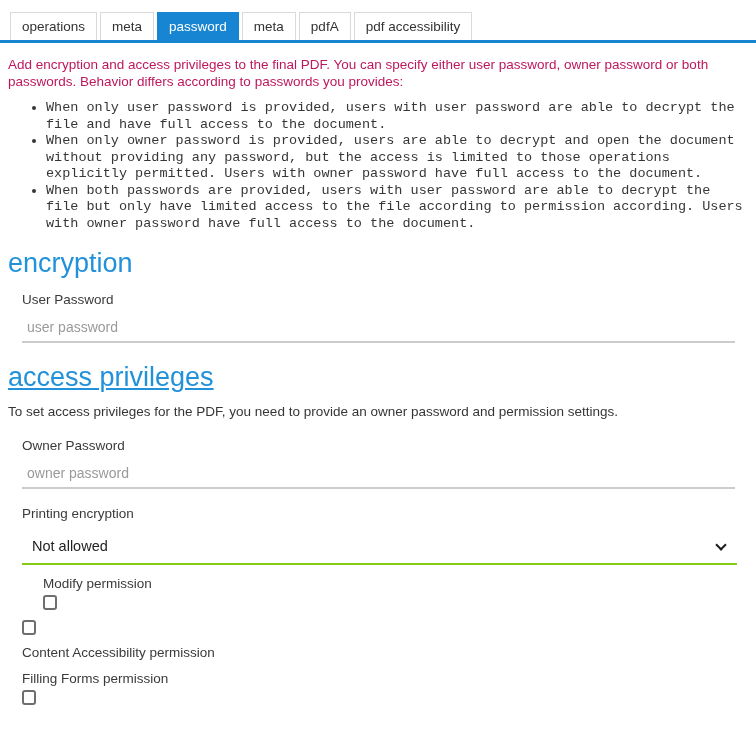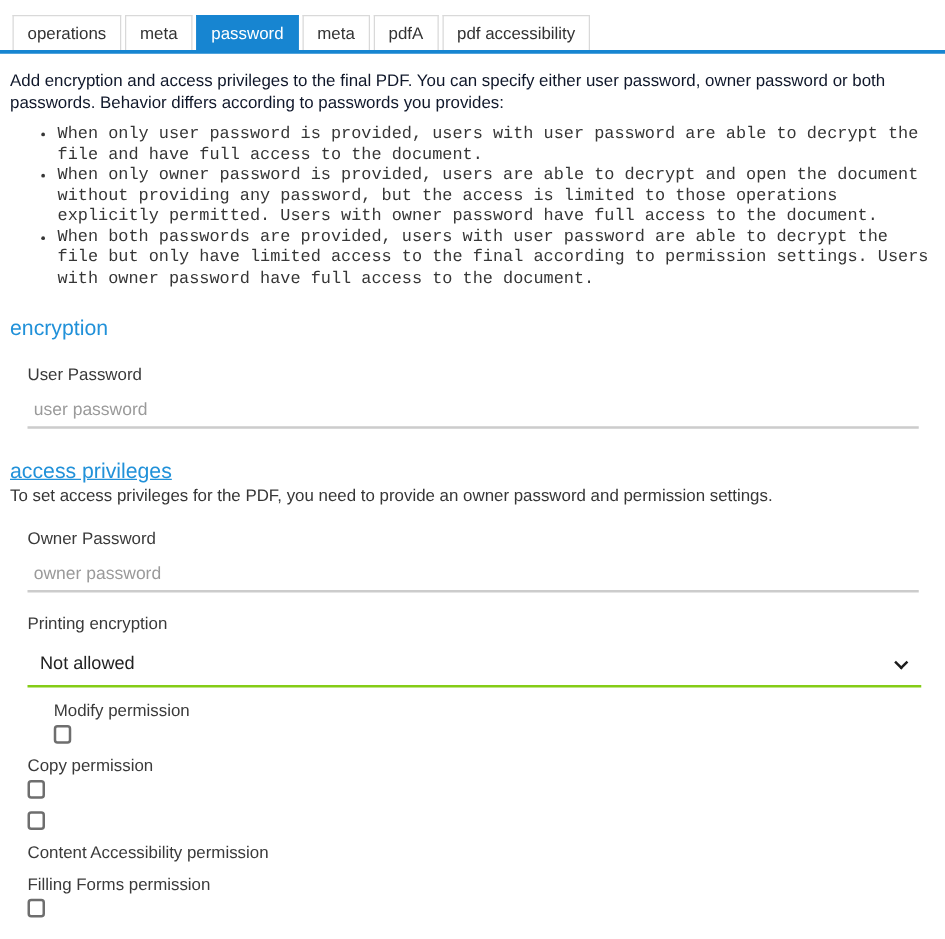--- a/index.html
+++ b/index.html
@@ -35,35 +35,35 @@
     background: #1785d1;
     border-color: #1785d1;
     color: #ffffff;
   }
 
   
   .content { padding: 0 8px; }
   .intro-paragraph {
     margin-top: 14px;
     line-height: 16.5px;
-    color: #0f172a;
+    color: #be185d;
   }
   ul.intro-bullets {
     margin: 10px 0 0 0;
     padding-left: 38px;
     font-family: Liberation Mono, monospace;
   }
   ul.intro-bullets li {
     line-height: 16.5px;
     margin: 0;
     color: #363636;
   }
 
   h2.section-title {
-    font-size: 17px;
+    font-size: 27px;
     font-weight: 400;
     color: #2191d9;
     margin: 19px 0 0 0;
     line-height: 24px;
   }
 
   .field-label {
     display: block;
     margin: 17px 0 0 14px;
     color: #3a3a3a;
@@ -77,21 +77,21 @@
     border-bottom: 2px solid #cccccc;
     padding: 5px 0 6px 5px;
     font-family: "Liberation Sans", sans-serif;
     font-size: 14px;
     color: #333333;
     background: transparent;
     outline: none;
   }
   .line-input::placeholder { color: #9a9a9a; opacity: 1; }
 
-  .section-desc { line-height: 16.5px; }
+  .section-desc { margin-top: 15px; line-height: 16.5px; }
 
   .select-wrap {
     position: relative;
     margin: 8px 0 0 14px;
     width: 715px;
     border-bottom: 2px solid #84cc16;
   }
   .select-wrap select {
     width: 100%;
     border: 0;
@@ -145,21 +145,21 @@
   <div class="tab"><span>pdf accessibility</span></div>
 </div>
 
 <div class="content">
 
   <p class="intro-paragraph">Add encryption and access privileges to the final PDF. You can specify either user password, owner password or both passwords. Behavior differs according to passwords you provides:</p>
 
   <ul class="intro-bullets">
     <li>When only user password is provided, users with user password are able to decrypt the file and have full access to the document.</li>
     <li>When only owner password is provided, users are able to decrypt and open the document without providing any password, but the access is limited to those operations explicitly permitted. Users with owner password have full access to the document.</li>
-    <li>When both passwords are provided, users with user password are able to decrypt the file but only have limited access to the final according to permission settings. Users with owner password have full access to the document.</li>
+    <li>When both passwords are provided, users with user password are able to decrypt the file but only have limited access to the file according to permission according. Users with owner password have full access to the document.</li>
   </ul>
 
   <h2 class="section-title">encryption</h2>
 
   <label class="field-label">User Password</label>
   <input class="line-input" type="text" placeholder="user password" style="">
 
   <h2 class="section-title" style="margin-top:22px;text-decoration:underline;">access privileges</h2>
 
   <p class="section-desc">To set access privileges for the PDF, you need to provide an owner password and permission settings.</p>
@@ -173,24 +173,20 @@
       <option selected="">Not allowed</option>
     </select>
     <span class="chevron"></span>
   </div>
 
   <div class="cb-group" style="margin-top:11px;margin-left:35px;">
     <span class="cb-label">Modify permission</span>
     <input type="checkbox" style="">
   </div>
 
-  <div class="cb-group">
-    <span class="cb-label">Copy permission</span>
-    <input type="checkbox" style="">
-  </div>
 
   <div class="cb-group">
     <input type="checkbox" style="">
   </div>
 
   <div class="cb-group">
     <span class="cb-label">Content Accessibility permission</span>
 
   </div>
 

